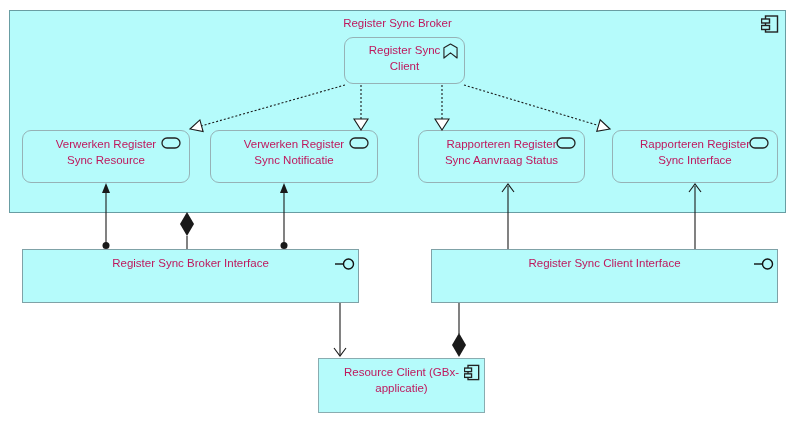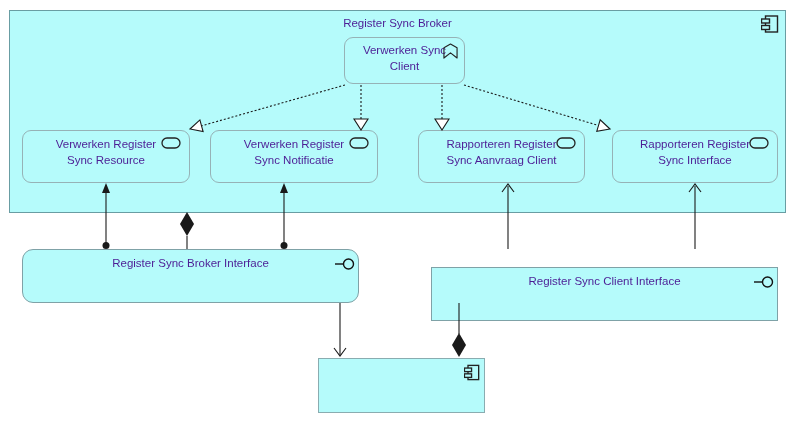--- a/index.html
+++ b/index.html
@@ -1,18 +1,18 @@
 <!DOCTYPE html>
 <html><head>
 <meta charset="utf-8">
 <style>
   html,body{margin:0;padding:0;background:#ffffff;}
   .canvas{
     position:relative;width:801px;height:423px;background:#ffffff;overflow:hidden;
-    font-family:"Liberation Sans", sans-serif;color:#4c1d95;
+    font-family:"Liberation Sans", sans-serif;color:#be185d;
   }
   .node{position:absolute;box-sizing:border-box;background:#b5fbfb;}
   .container-box{border:1.5px solid #699da3;}
   .rounded-box{border:1px solid #96b2b6;border-radius:9px;}
   .rect-box{border:1.4px solid #7fa2a7;}
   .client-box{border:1.4px solid #8aacb0;}
   .lbl{
     position:absolute;left:0;right:0;top:0;text-align:center;
     font-size:11.5px;line-height:16px;padding-top:5px;pointer-events:none;
   }
@@ -30,21 +30,21 @@
     <div class="lbl" style="padding-top:4px;">Register Sync Broker</div>
     <svg class="icon" style="right:6px;top:4px;" width="18" height="18" viewBox="0 0 18 18">
       <rect x="4.5" y="1" width="12" height="16" fill="none" stroke="#222" stroke-width="1.4"></rect>
       <rect x="0.5" y="4" width="8" height="4" fill="#b5fbfb" stroke="#222" stroke-width="1.4"></rect>
       <rect x="0.5" y="10.5" width="8" height="4" fill="#b5fbfb" stroke="#222" stroke-width="1.4"></rect>
     </svg>
   </div>
 
   <div class="node rounded-box" style="left:344px;top:37px;width:121px;height:47px;">
     <div class="lbl" style="padding-top:4px;">
-      <span>Verwerken Sync</span><br>
+      <span>Register Sync</span><br>
       <span>Client</span>
     </div>
     <svg class="icon" style="right:6px;top:5px;" width="15" height="16" viewBox="0 0 16 17">
       <polygon points="1,16 1,5 8,1 15,5 15,16 8,10.5" fill="none" stroke="#222" stroke-width="1.2" stroke-linejoin="round"></polygon>
     </svg>
   </div>
 
   <div class="node rounded-box" style="left:22px;top:130px;width:168px;height:53px;">
     <div class="lbl">
       <span>Verwerken Register</span><br>
@@ -61,54 +61,58 @@
       <span>Sync Notificatie</span>
     </div>
     <svg class="icon" style="right:8px;top:6px;" width="20" height="12" viewBox="0 0 20 12">
       <rect x="1" y="1" width="18" height="10" rx="5" ry="5" fill="none" stroke="#222" stroke-width="1.3"></rect>
     </svg>
   </div>
 
   <div class="node rounded-box" style="left:418px;top:130px;width:167px;height:53px;">
     <div class="lbl">
       <span>Rapporteren Register</span><br>
-      <span>Sync Aanvraag Client</span>
+      <span>Sync Aanvraag Status</span>
     </div>
     <svg class="icon" style="right:8px;top:6px;" width="20" height="12" viewBox="0 0 20 12">
       <rect x="1" y="1" width="18" height="10" rx="5" ry="5" fill="none" stroke="#222" stroke-width="1.3"></rect>
     </svg>
   </div>
 
   <div class="node rounded-box" style="left:612px;top:130px;width:166px;height:53px;">
     <div class="lbl">
       <span>Rapporteren Register</span><br>
       <span>Sync Interface</span>
     </div>
     <svg class="icon" style="right:8px;top:6px;" width="20" height="12" viewBox="0 0 20 12">
       <rect x="1" y="1" width="18" height="10" rx="5" ry="5" fill="none" stroke="#222" stroke-width="1.3"></rect>
     </svg>
   </div>
 
-  <div class="node rect-box" style="left:22px;top:249px;width:337px;height:54px;border-radius:11px;">
+  <div class="node rect-box" style="left:22px;top:249px;width:337px;height:54px;">
     <div class="lbl">Register Sync Broker Interface</div>
     <svg class="icon" style="right:3px;top:7px;" width="20" height="14" viewBox="0 0 20 14">
       <line x1="0" y1="7" x2="8" y2="7" stroke="#111" stroke-width="1.4"></line>
       <circle cx="13.5" cy="7" r="5" fill="none" stroke="#111" stroke-width="1.4"></circle>
     </svg>
   </div>
 
-  <div class="node rect-box" style="left:431px;top:267px;width:347px;height:54px;">
+  <div class="node rect-box" style="left:431px;top:249px;width:347px;height:54px;">
     <div class="lbl">Register Sync Client Interface</div>
     <svg class="icon" style="right:3px;top:7px;" width="20" height="14" viewBox="0 0 20 14">
       <line x1="0" y1="7" x2="8" y2="7" stroke="#111" stroke-width="1.4"></line>
       <circle cx="13.5" cy="7" r="5" fill="none" stroke="#111" stroke-width="1.4"></circle>
     </svg>
   </div>
 
   <div class="node client-box" style="left:318px;top:358px;width:167px;height:55px;">
+    <div class="lbl">
+      <span>Resource Client (GBx-</span><br>
+      <span>applicatie)</span>
+    </div>
     <svg class="icon" style="right:4px;top:5px;" width="16" height="17" viewBox="0 0 18 18">
       <rect x="4.5" y="1" width="12" height="16" fill="none" stroke="#222" stroke-width="1.5"></rect>
       <rect x="0.5" y="4" width="8" height="4" fill="#b5fbfb" stroke="#222" stroke-width="1.5"></rect>
       <rect x="0.5" y="10.5" width="8" height="4" fill="#b5fbfb" stroke="#222" stroke-width="1.5"></rect>
     </svg>
   </div>
 
   <svg class="connectors" width="801" height="423" viewBox="0 0 801 423">
     <g stroke="#1a1a1a" stroke-width="1.1" fill="none">
 

